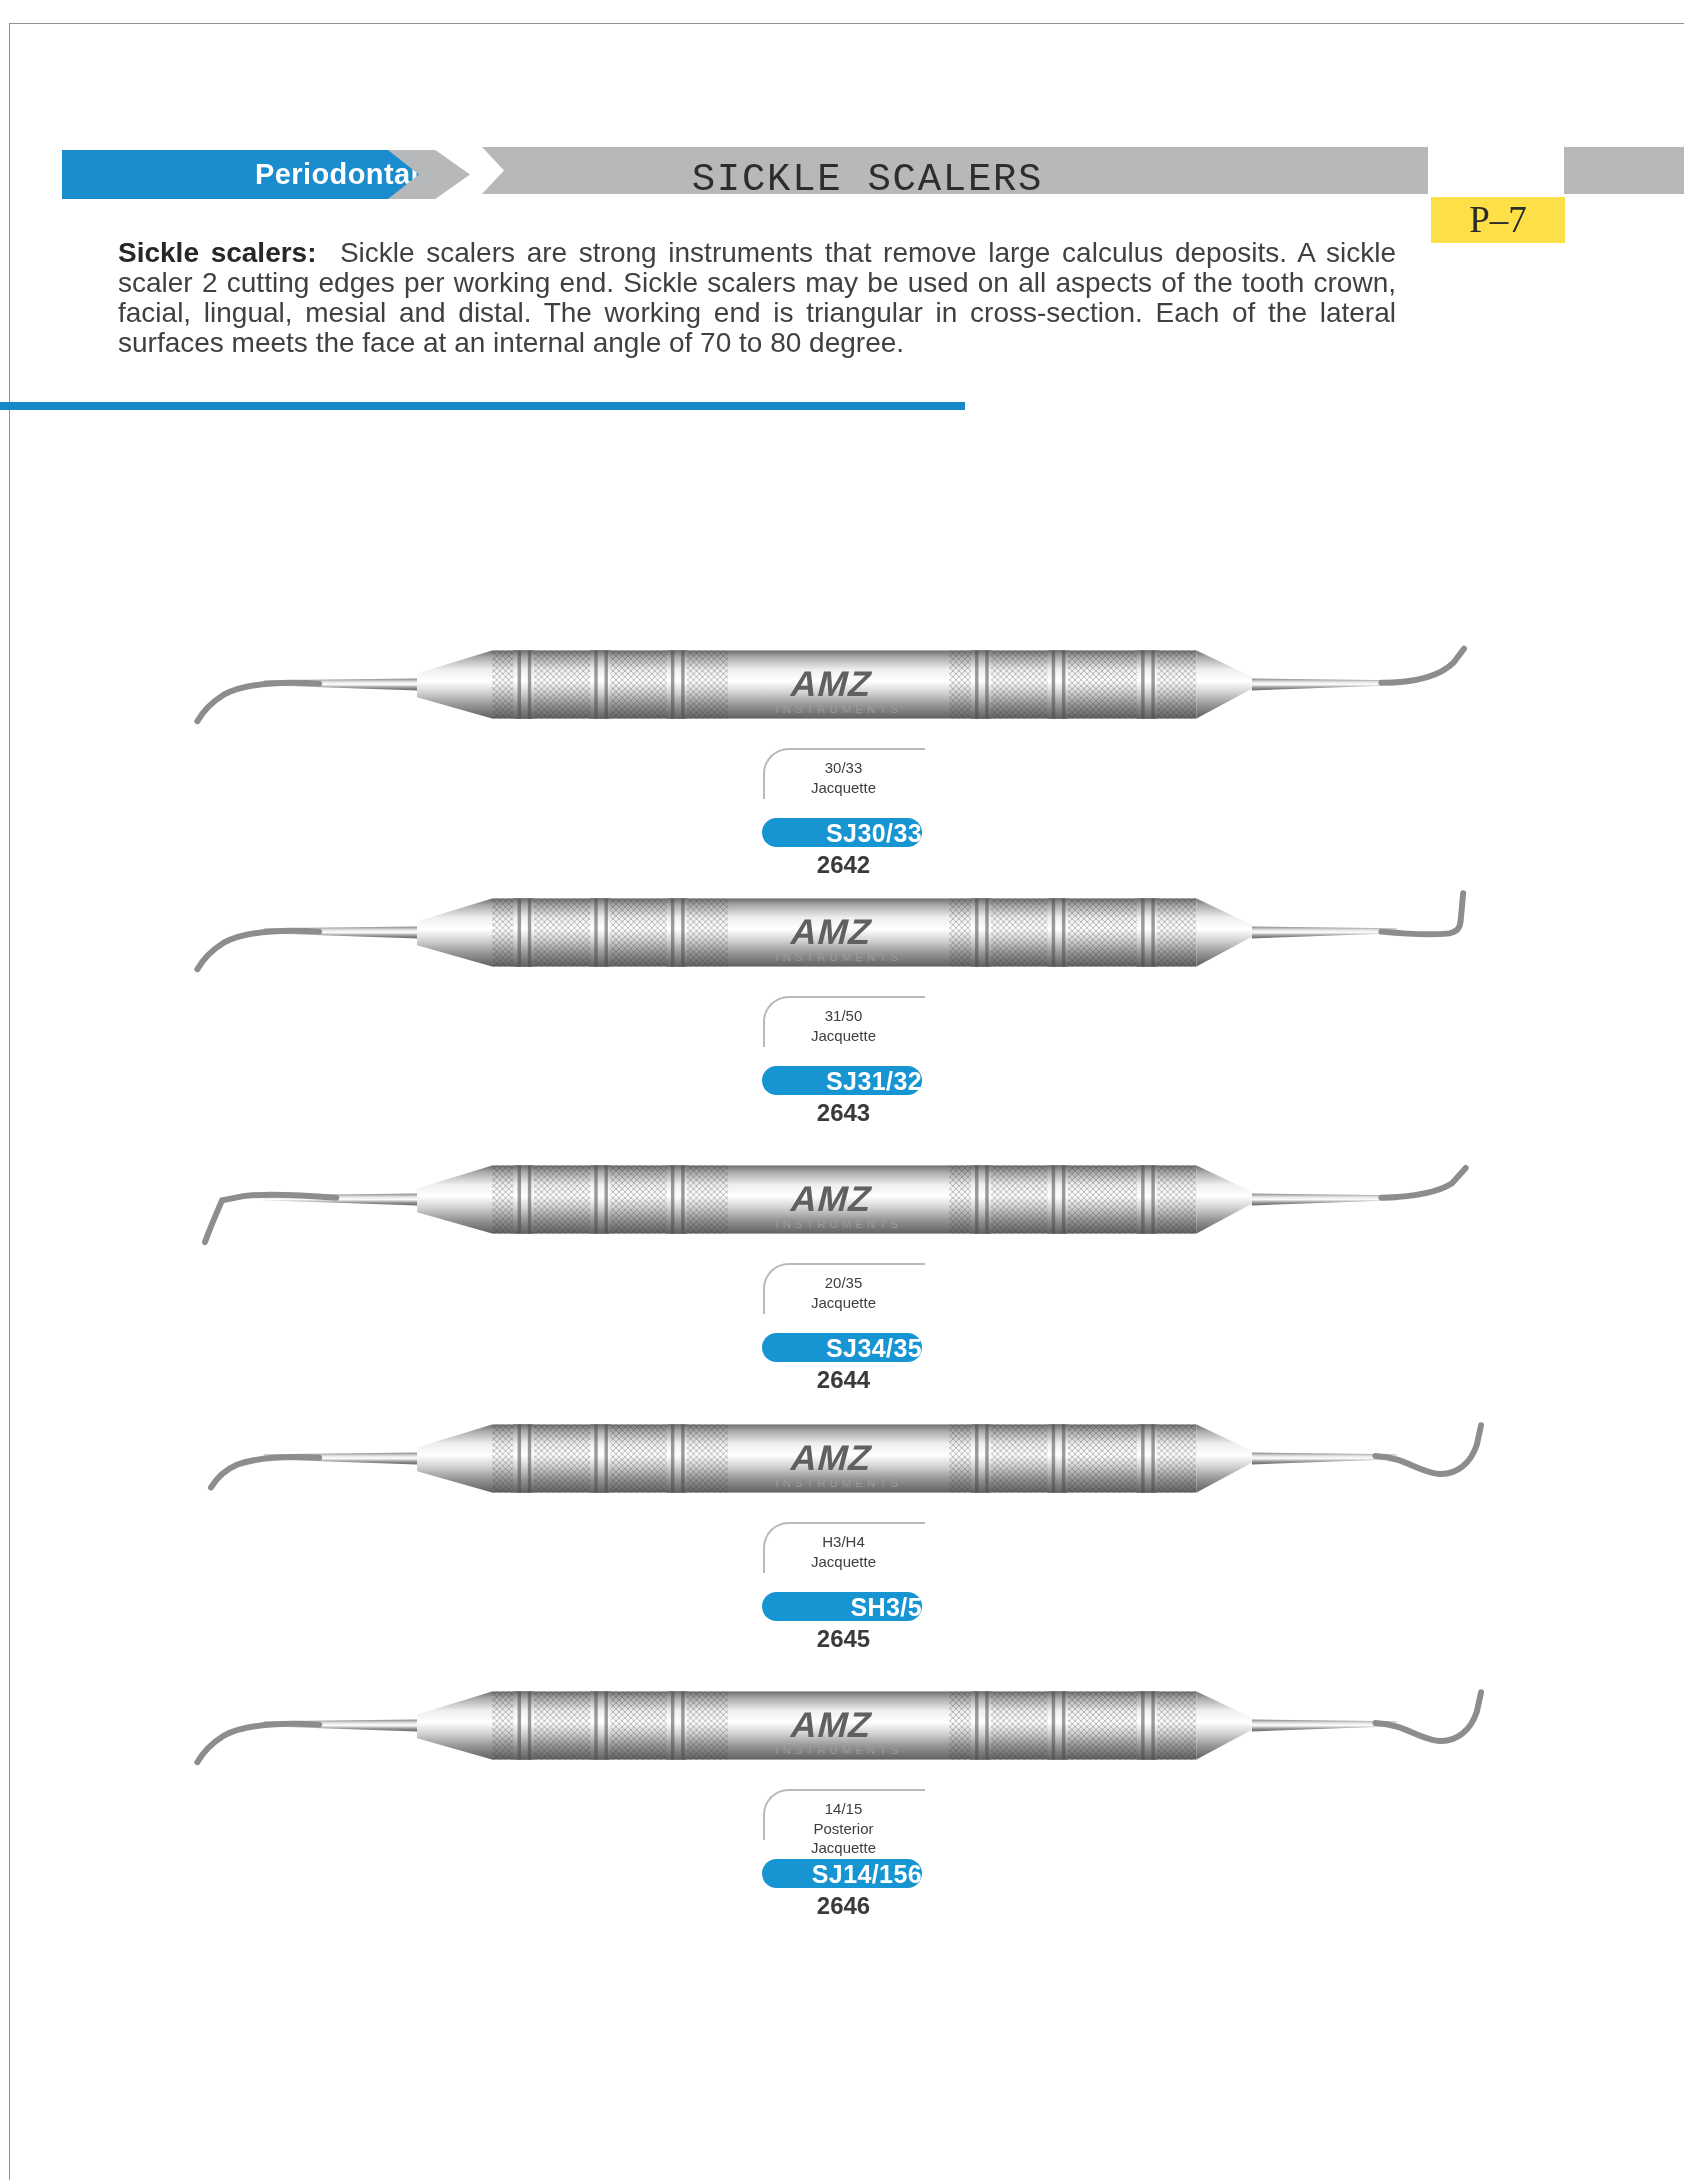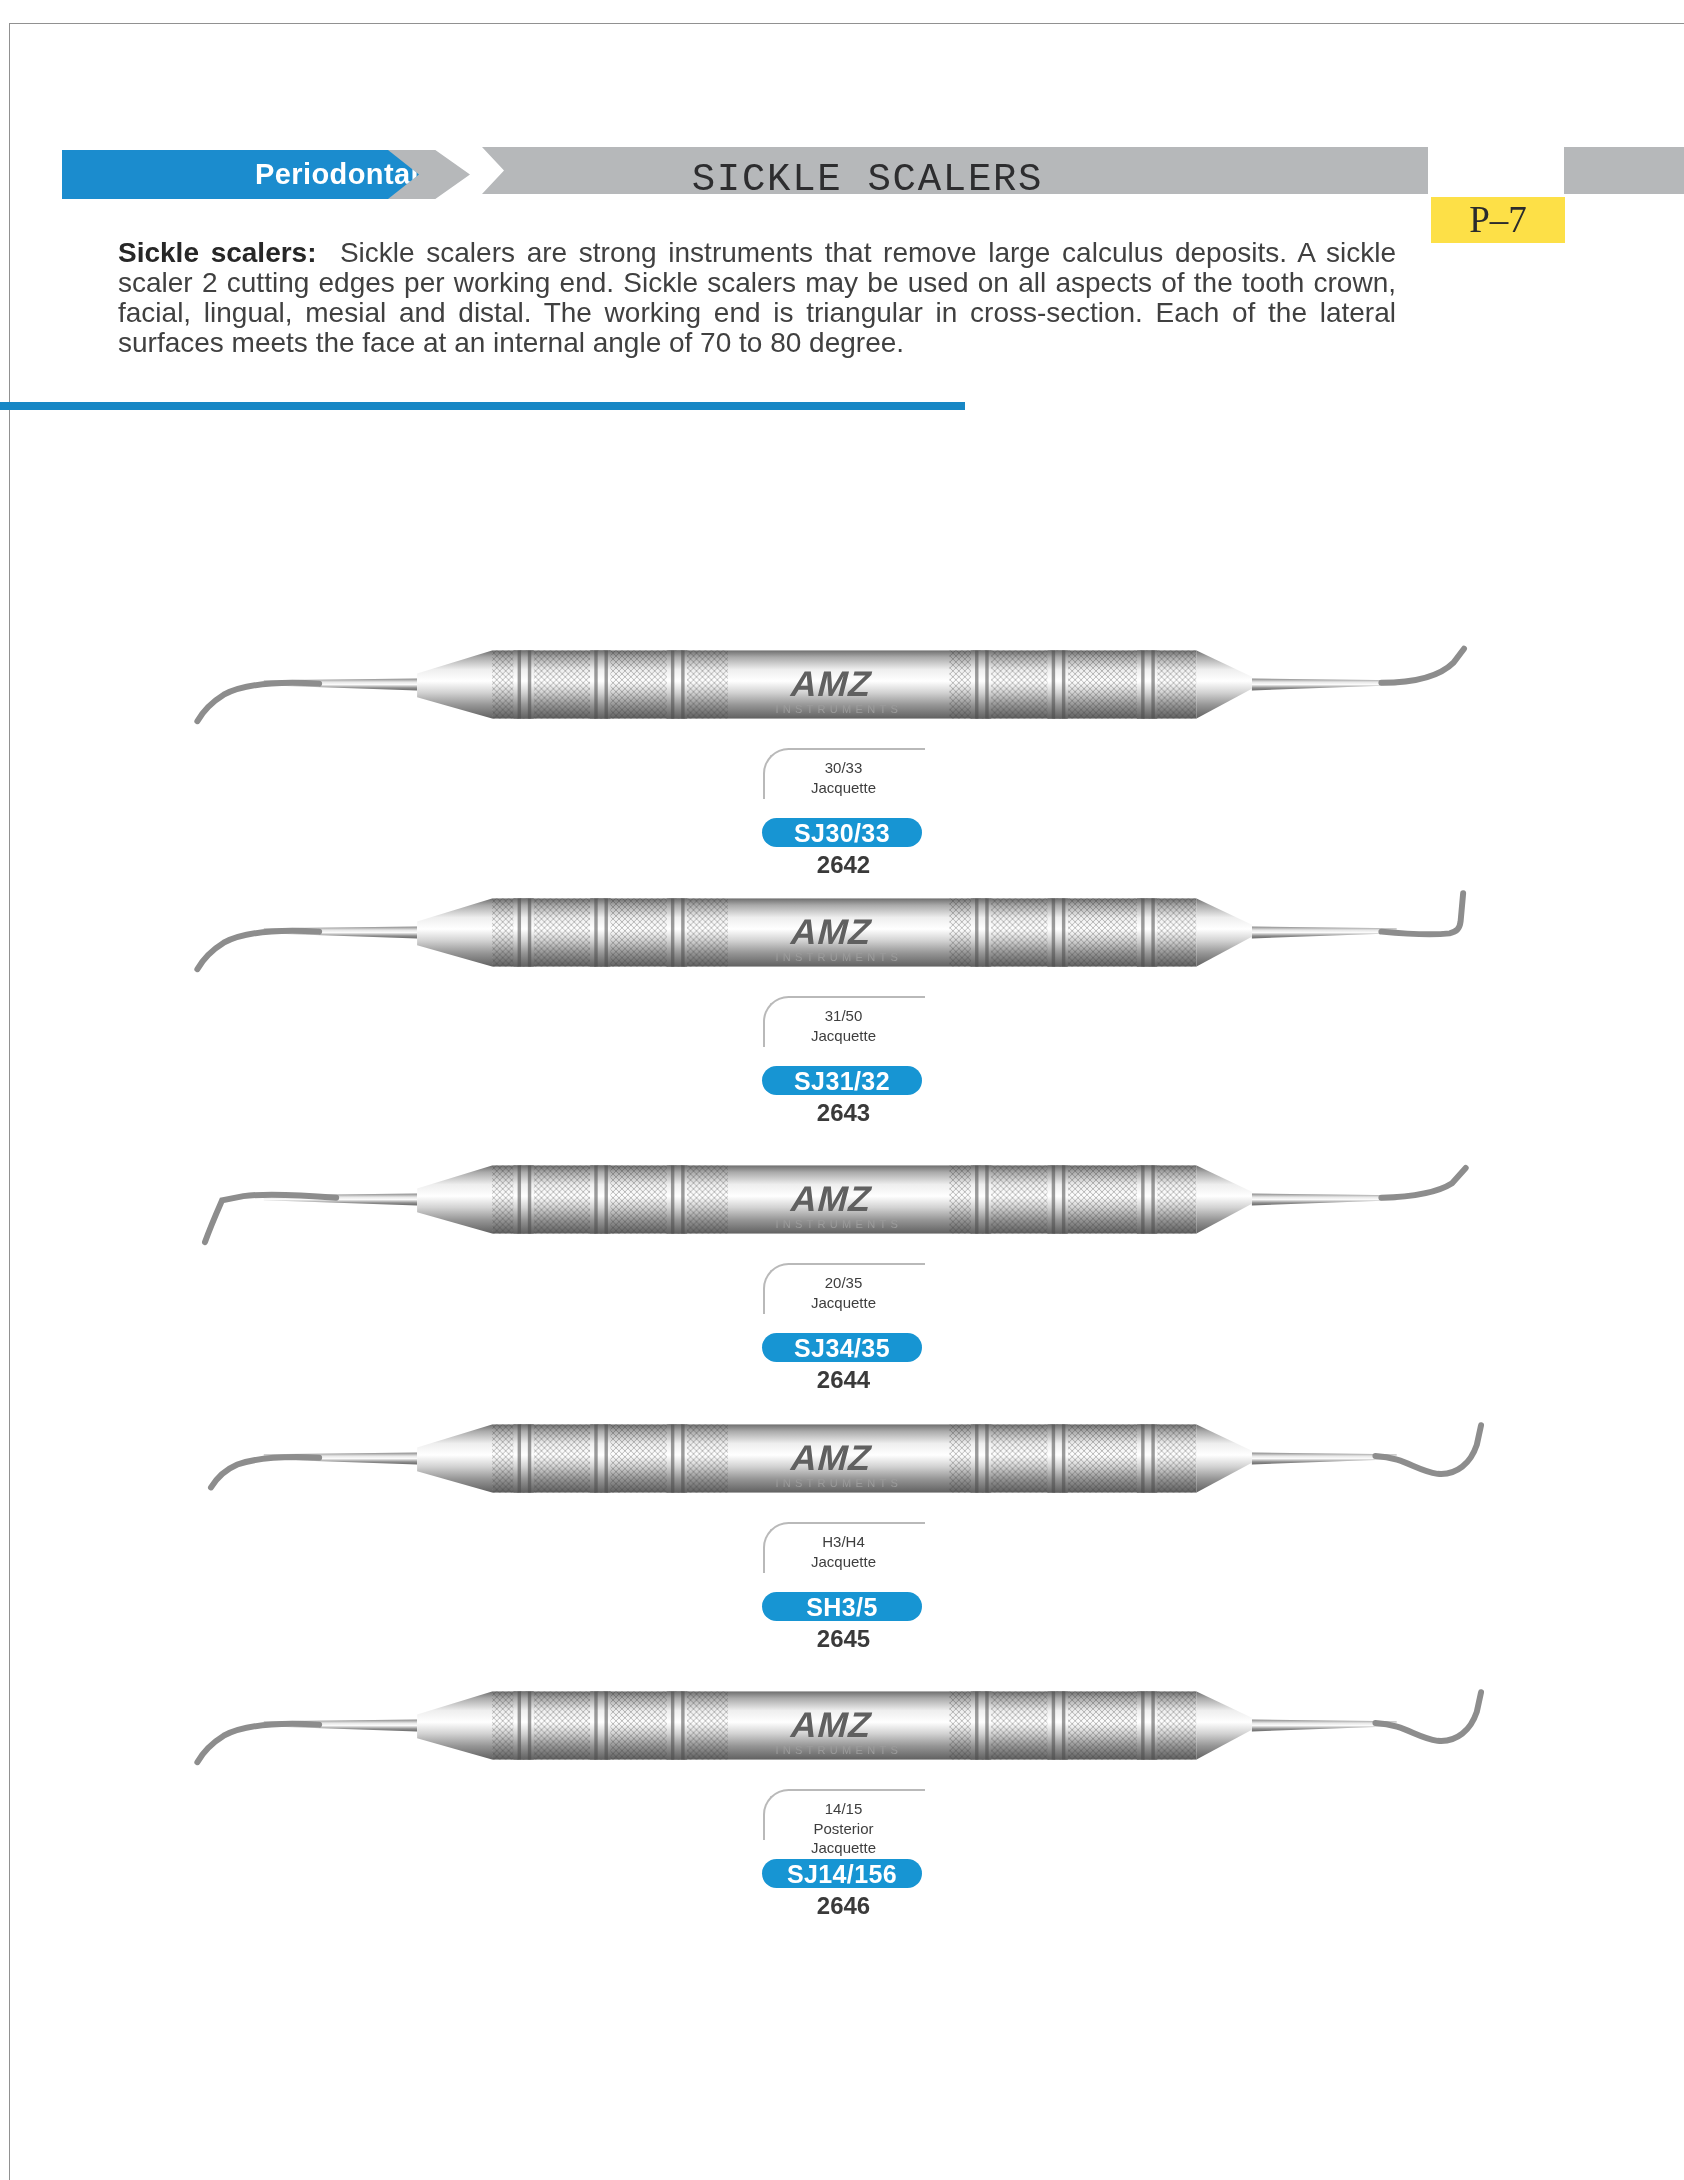--- a/index.html
+++ b/index.html
@@ -58,21 +58,21 @@
     position:absolute;left:763px;top:119px;width:160px;height:49px;
     border-left:2.6px solid #b9b9b9;border-top:2.6px solid #b9b9b9;
     border-top-left-radius:25.6px;
   }
   .label-lines{
     position:absolute;left:733px;top:129px;width:221px;text-align:center;
     font-size:15px;line-height:19.6px;color:#3e3e3e;
   }
   .sku-badge{
     position:absolute;left:762px;top:189px;width:160px;height:29px;
-    background:#1795d3;border-radius:14.5px;text-align:center;line-height:30px;
+    background:#1795d3;border-radius:14.5px;text-align:right;line-height:30px;
     font-size:25px;font-weight:bold;color:#ffffff;letter-spacing:0.4px;
   }
   .product-code{
     position:absolute;left:733px;top:222px;width:221px;text-align:center;
     font-size:24px;color:#3a3a3a;font-weight:bold;
   }
 </style>
 </head>
 <body>
 

